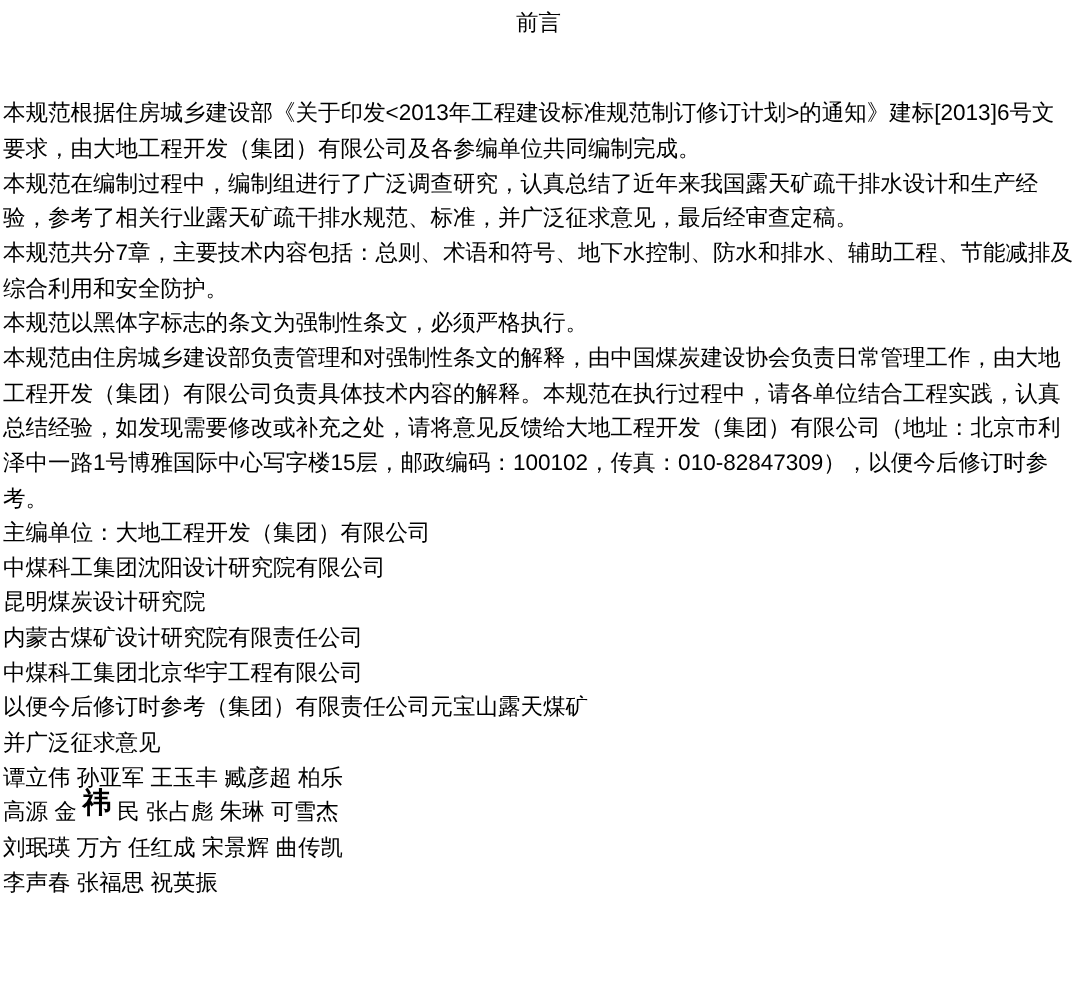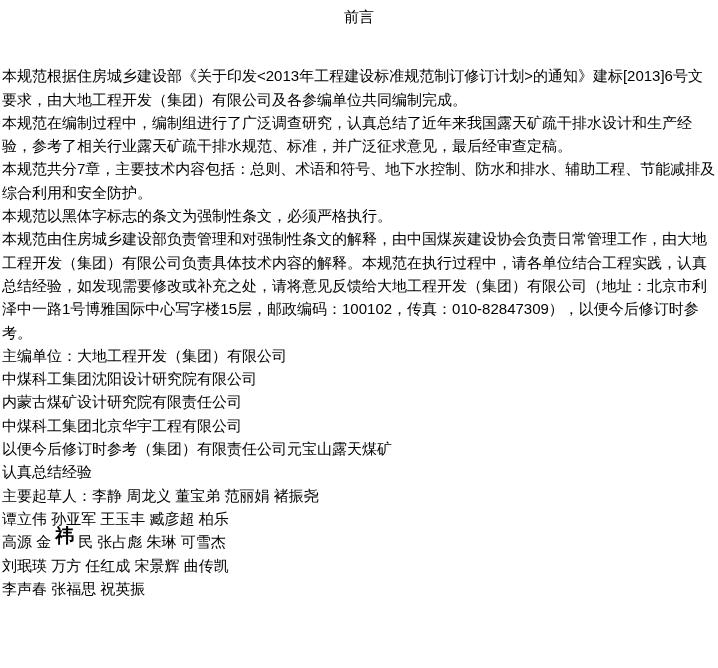--- a/index.html
+++ b/index.html
@@ -16,20 +16,21 @@
   }
   .doc {
     padding: 5px 2px 0 2px;
     width: 718px;
   }
   .doc-title {
     text-align: center;
     font-size: 15px;
     font-weight: 400;
     margin: 0 0 36px 0;
+    font-family: Liberation Mono, monospace;
   }
   p {
     margin: 0;
     padding: 0;
     word-break: break-all;
   }
   .rare-char {
     font-family: "DejaVu Serif", "Liberation Serif", serif;
     font-size: 19px;
     font-weight: 700;
@@ -47,25 +48,25 @@
 
   <h1 class="doc-title">前言</h1>
 
   <p>本规范根据住房城乡建设部《关于印发&lt;2013年工程建设标准规范制订修订计划&gt;的通知》建标[2013]6号文要求，由大地工程开发（集团）有限公司及各参编单位共同编制完成。</p>
   <p>本规范在编制过程中，编制组进行了广泛调查研究，认真总结了近年来我国露天矿疏干排水设计和生产经验，参考了相关行业露天矿疏干排水规范、标准，并广泛征求意见，最后经审查定稿。</p>
   <p>本规范共分7章，主要技术内容包括：总则、术语和符号、地下水控制、防水和排水、辅助工程、节能减排及综合利用和安全防护。</p>
   <p>本规范以黑体字标志的条文为强制性条文，必须严格执行。</p>
   <p>本规范由住房城乡建设部负责管理和对强制性条文的解释，由中国煤炭建设协会负责日常管理工作，由大地工程开发（集团）有限公司负责具体技术内容的解释。本规范在执行过程中，请各单位结合工程实践，认真总结经验，如发现需要修改或补充之处，请将意见反馈给大地工程开发（集团）有限公司（地址：北京市利泽中一路1号博雅国际中心写字楼15层，邮政编码：100102，传真：010-82847309），以便今后修订时参考。</p>
   <p>主编单位：大地工程开发（集团）有限公司</p>
   <p>中煤科工集团沈阳设计研究院有限公司</p>
+  <p>昆明煤炭设计研究院</p>
   <p>内蒙古煤矿设计研究院有限责任公司</p>
   <p>中煤科工集团北京华宇工程有限公司</p>
   <p>以便今后修订时参考（集团）有限责任公司元宝山露天煤矿</p>
-  <p>认真总结经验</p>
-  <p>主要起草人：李静 周龙义 董宝弟 范丽娟 褚振尧</p>
+  <p>并广泛征求意见</p>
   <p>谭立伟 孙亚军 王玉丰 臧彦超 柏乐</p>
 
   <p><span>高源 金</span><span class="rare-char">祎</span><span>民 张占彪 朱琳 可雪杰</span></p>
 
   <p>刘珉瑛 万方 任红成 宋景辉 曲传凯</p>
   <p>李声春 张福思 祝英振</p>
 
 </div>
 
 </body></html>

